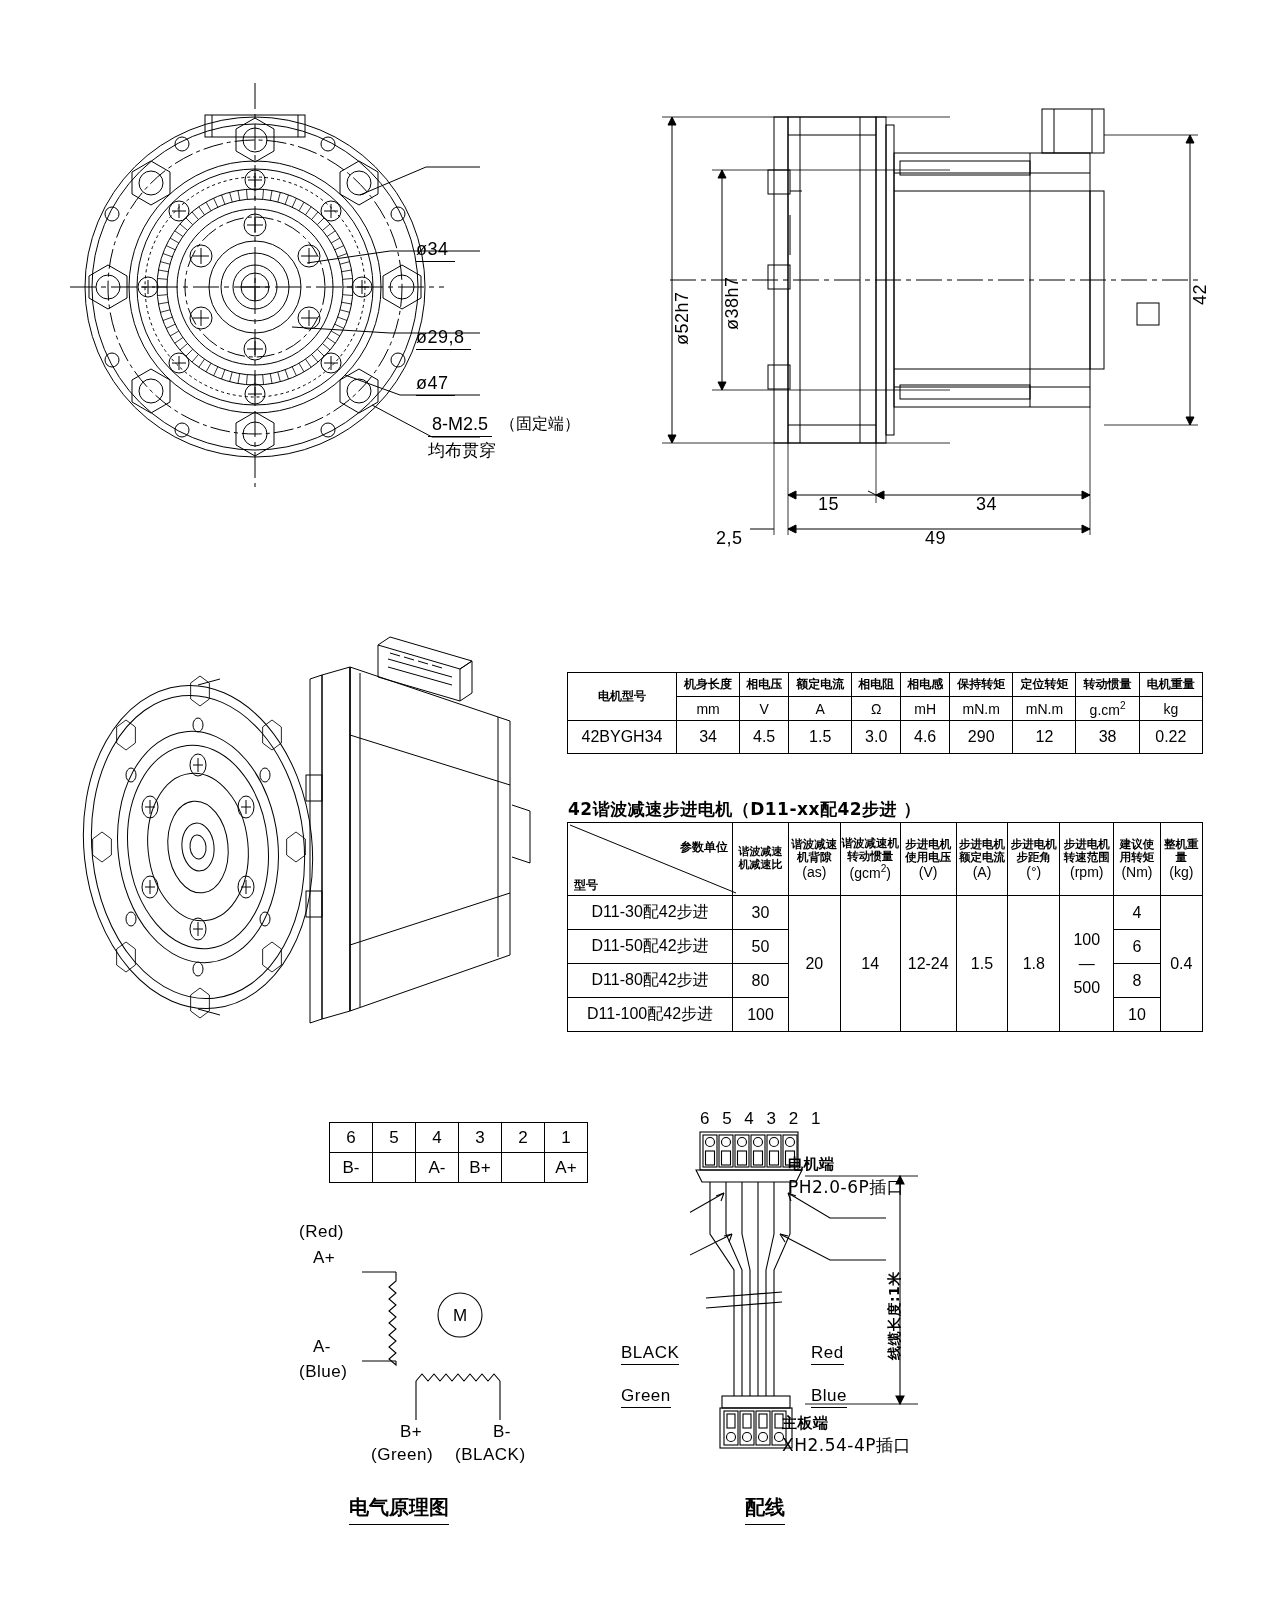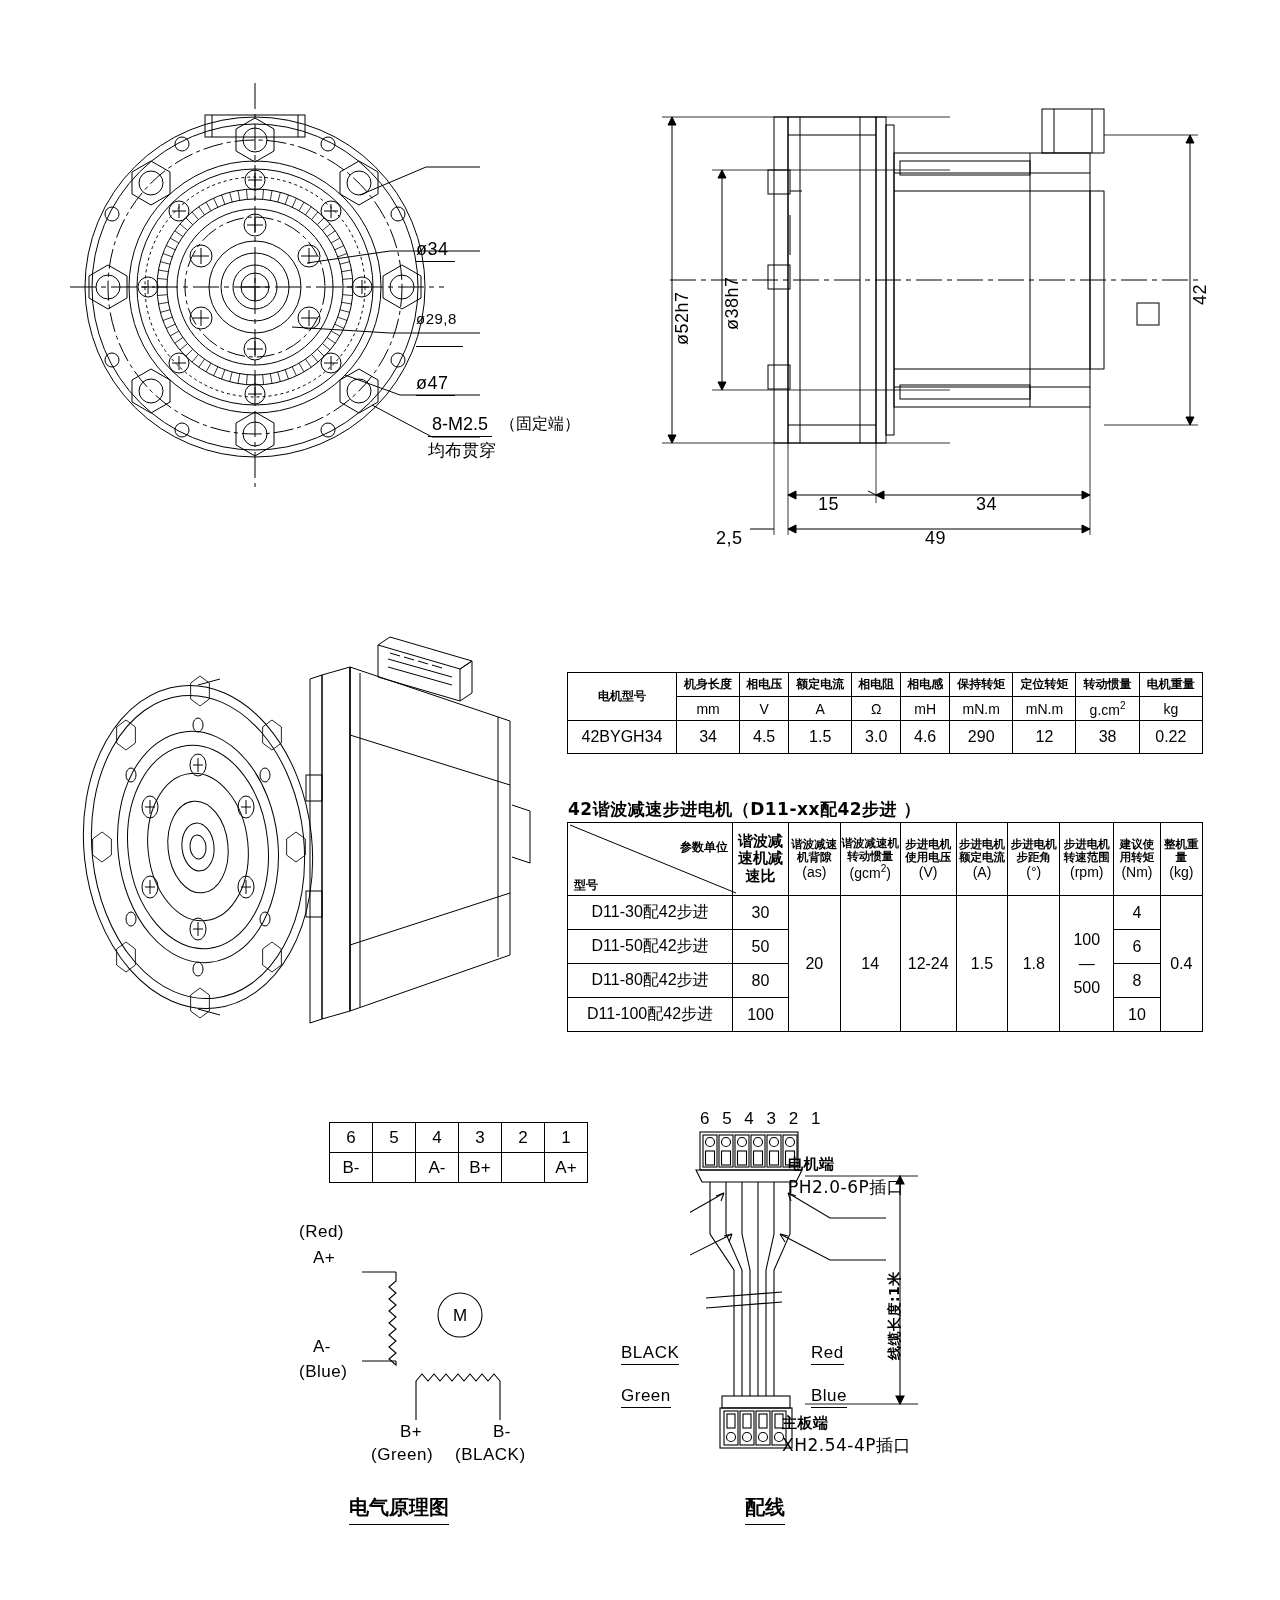--- a/index.html
+++ b/index.html
@@ -19,21 +19,21 @@
   
   #tbl-spec{left:567px;top:672px;width:636px;}
   #tbl-spec td,#tbl-spec th{font-size:13px;height:21px;}
   #tbl-spec .cn{font-family:"DejaVu Sans",sans-serif;font-size:12px;font-weight:600;}
   #tbl-spec .unit{font-size:14px;}
   #tbl-spec .val{font-size:16px;height:30px;}
   #tbl-spec .model{font-size:16px;}
   
   #tbl-gear{left:567px;top:822px;width:636px;}
   #tbl-gear td{font-size:11px;height:17px;}
-  #tbl-gear .cn{font-family:"DejaVu Sans",sans-serif;font-size:15px;font-weight:600;line-height:1.15;}
+  #tbl-gear .cn{font-family:"DejaVu Sans",sans-serif;font-size:11px;font-weight:600;line-height:1.15;}
   #tbl-gear .unit{font-size:14px;}
   #tbl-gear .rowlabel{font-size:16px;text-align:center;}
   #tbl-gear .num{font-size:16px;}
   
   #tbl-pin{left:329px;top:1122px;}
   #tbl-pin td{width:38px;height:27px;font-size:17px;}
   .cap{position:absolute;font-family:"DejaVu Sans",sans-serif;font-weight:600;
        font-size:20px;border-bottom:1.3px solid #000;padding-bottom:3px;}
   .sup{font-size:.72em;vertical-align:super;}
 </style>
@@ -259,21 +259,21 @@
         <path d="M247 188 L330 176 L420 176"></path>
         <path d="M232 252 L330 258 L420 258"></path>
         <path d="M285 300 L340 320 L420 320"></path>
         <path d="M312 330 L372 362 L470 362"></path>
       </g>
     </svg>
   </div>
 
 
   <div class="txt" style="left:416px;top:239px;font-size:18px;border-bottom:1.2px solid #000;padding:0 6px 1px 0;">ø34</div>
-  <div class="txt" style="left:416px;top:310px;font-size:15px;border-bottom:1.2px solid #000;padding:0 6px 19px 0;">ø29,8</div>
+  <div class="txt" style="left:416px;top:327px;font-size:18px;border-bottom:1.2px solid #000;padding:0 6px 1px 0;">ø29,8</div>
   <div class="txt" style="left:416px;top:373px;font-size:18px;border-bottom:1.2px solid #000;padding:0 6px 1px 0;">ø47</div>
 
   <div class="abs" style="left:428px;top:414px;">
     <div style="display:flex;align-items:flex-start;">
       <div style="border-bottom:1.2px solid #000;padding:0 4px 1px 4px;display:inline-block;font-size:18px;">8-M2.5</div>
       <span class="cn" style="position:static;font-size:16px;margin-left:8px;">（固定端）</span>
     </div>
     <div class="cn" style="position:static;font-size:17px;margin-top:2px;">均布贯穿</div>
   </div>
 

